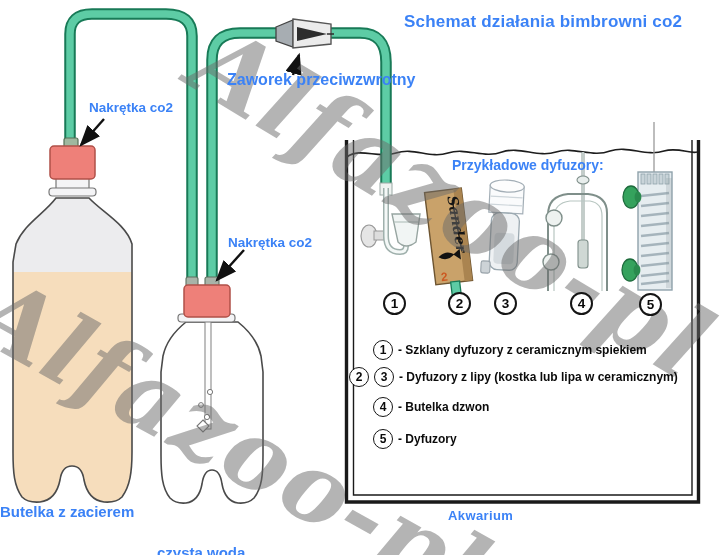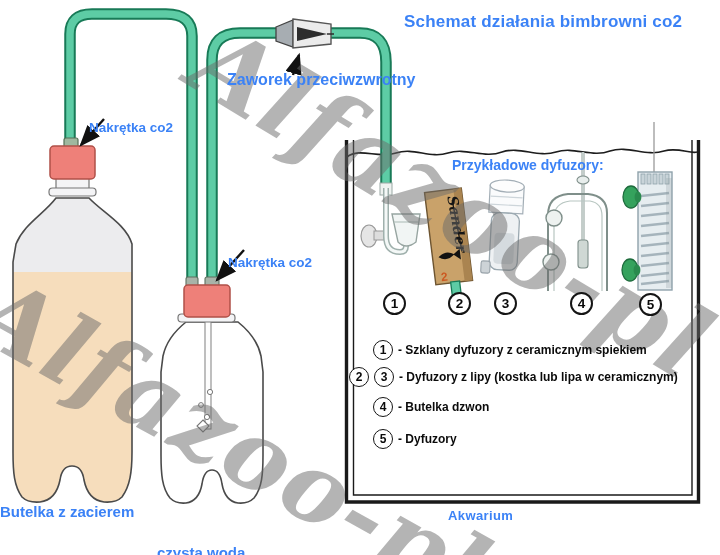--- a/index.html
+++ b/index.html
@@ -1,21 +1,21 @@
 <!DOCTYPE html>
 <html><head>
 <meta charset="utf-8">
 <style>
   html,body{margin:0;padding:0;background:#fff;}
   #stage{position:relative;width:720px;height:555px;background:#ffffff;overflow:hidden;
          font-family:"Liberation Sans",sans-serif;color:#0a0a0a;}
   #stage svg{position:absolute;left:0;top:0;z-index:1;}
   .lbl{position:absolute;z-index:10;font-weight:bold;white-space:nowrap;color:#3b82f6;}
   .title{font-size:17px;letter-spacing:.2px;}
-  .caplbl{font-size:13.5px;margin-top:20px;}
+  .caplbl{font-size:13.5px;}
   .valvelbl{font-size:16px;}
   .heading{font-size:14px;}
   .akw{font-size:13px;width:120px;letter-spacing:.4px;}
   .botlbl{font-size:15px;text-align:left;}
   .watermark{position:absolute;z-index:6;font-family:"DejaVu Serif",serif;font-style:italic;
              font-weight:700;color:rgba(105,105,105,.5);transform-origin:0 0;
              white-space:nowrap;pointer-events:none;letter-spacing:2px;line-height:1;}
   #wm1{left:8px;top:262px;font-size:97px;transform:rotate(29deg);}
   #wm2{left:228px;top:10px;font-size:100px;transform:rotate(31deg);}
   .num{display:inline-flex;align-items:center;justify-content:center;border:2px solid #151515;

